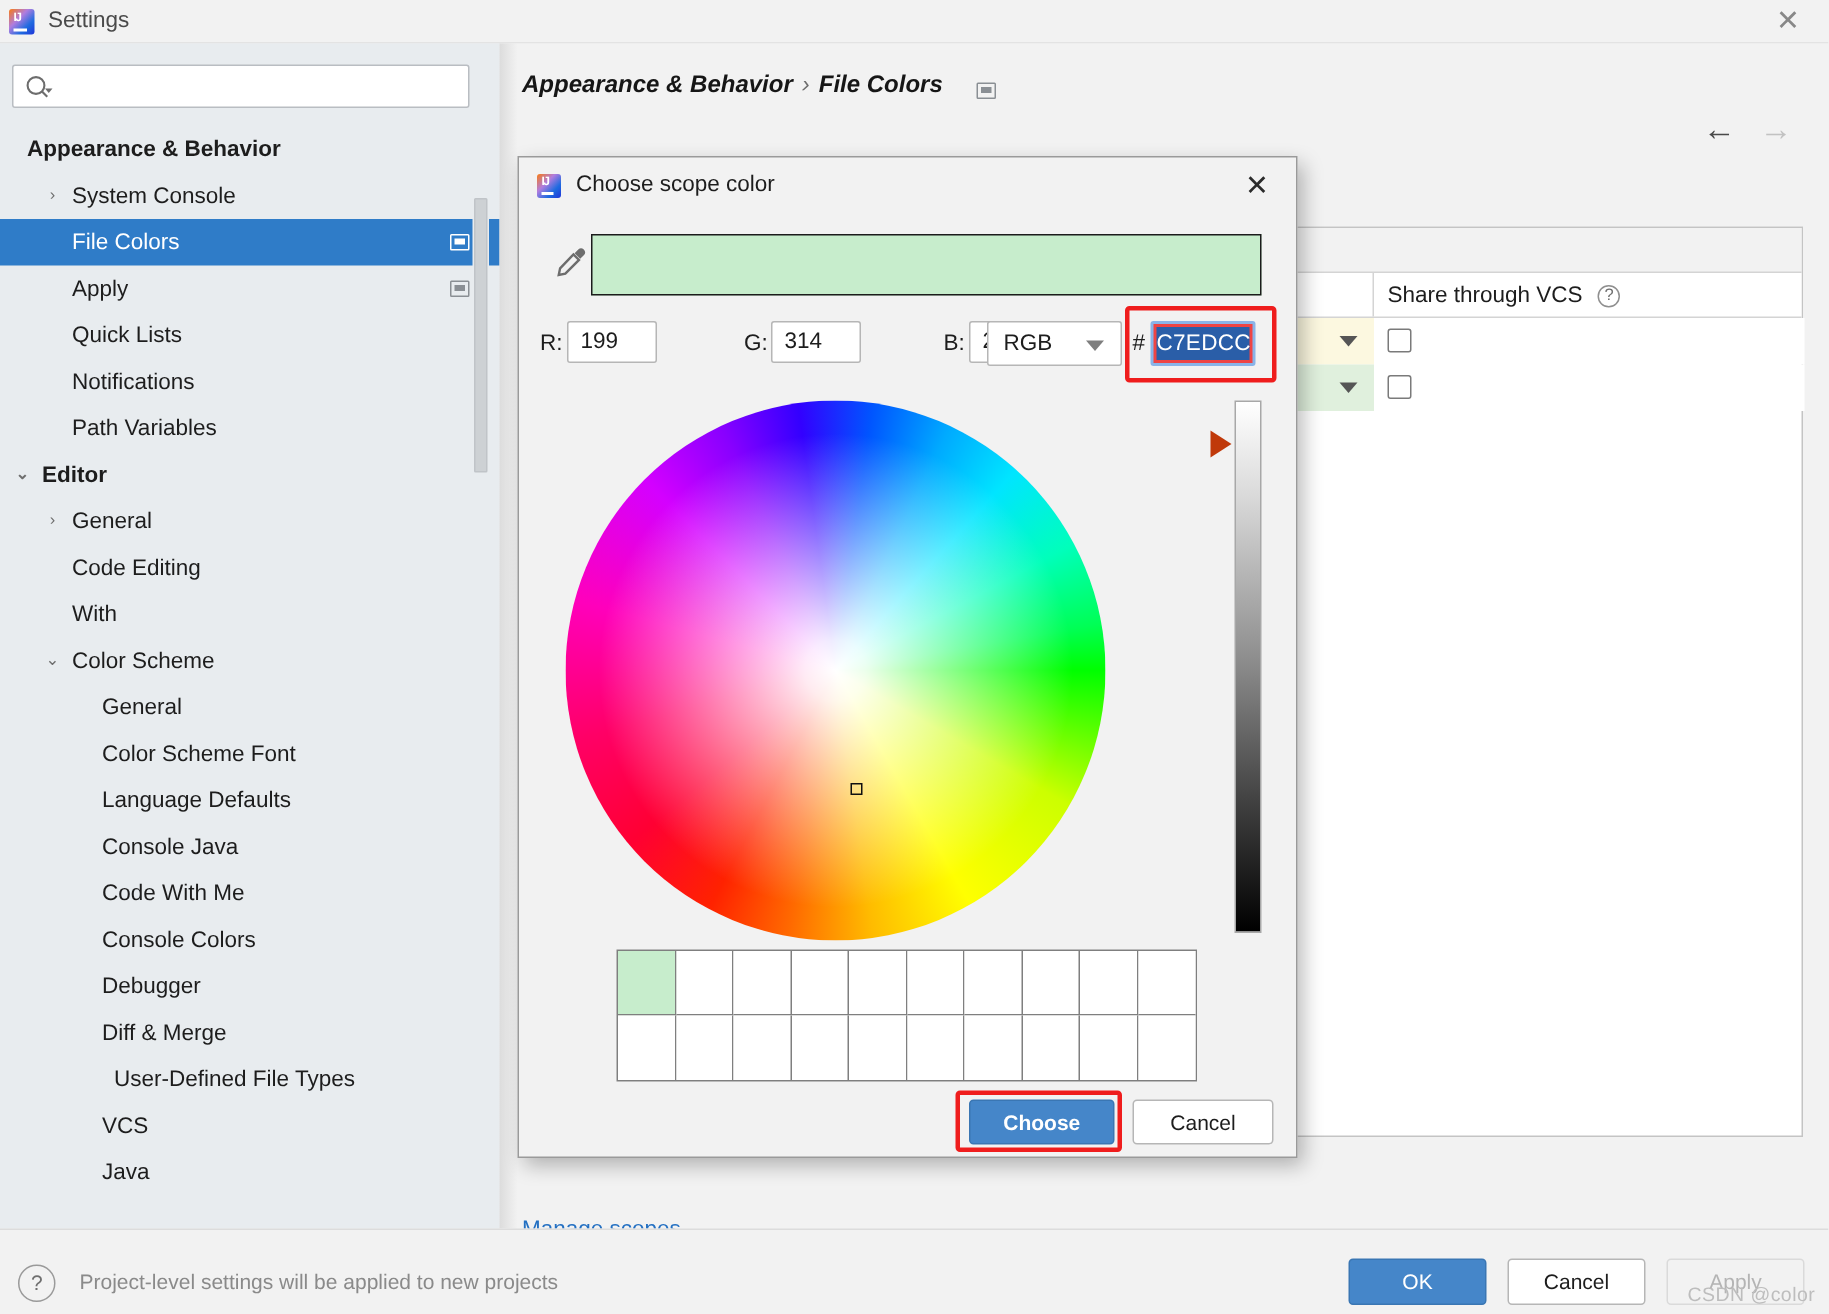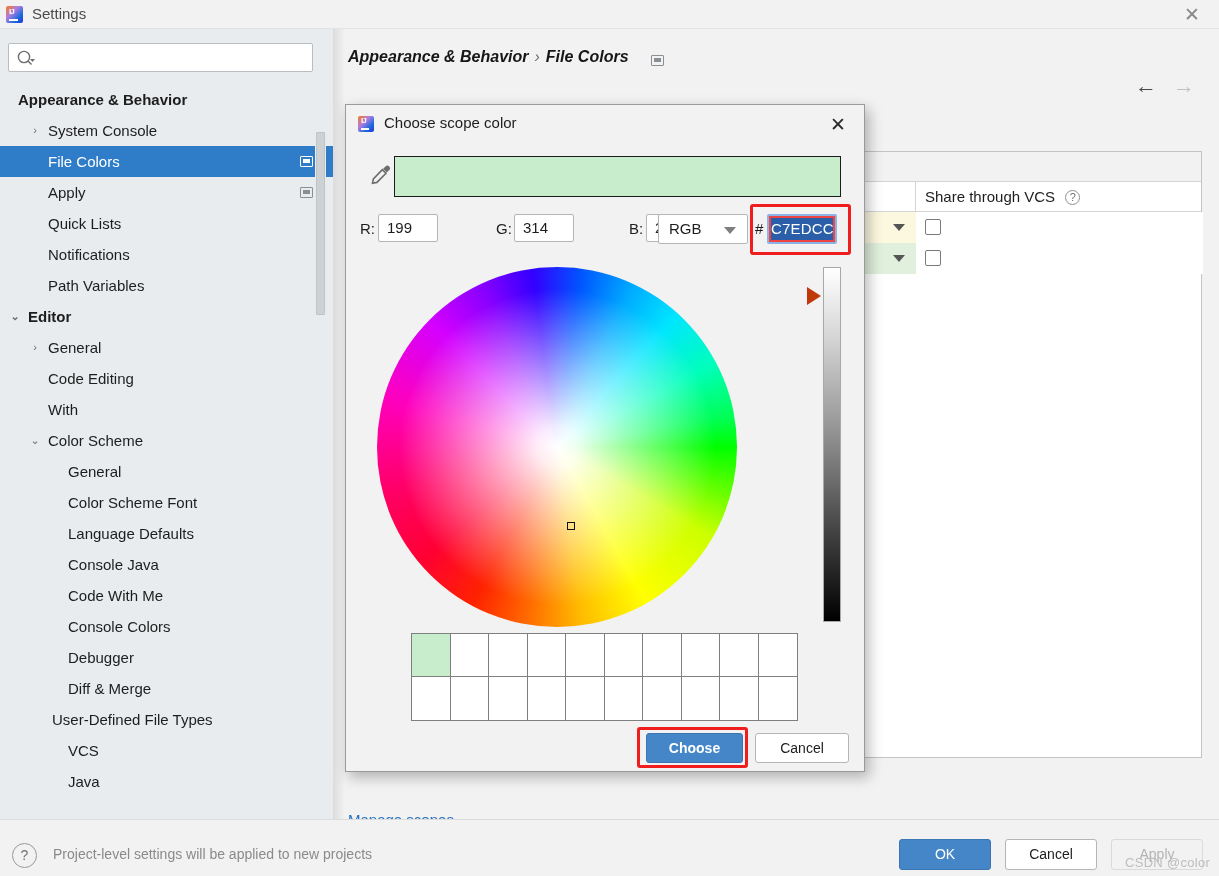--- a/index.html
+++ b/index.html
@@ -405,21 +405,21 @@
         <div class="tree-row">
           <span class="lbl" style="left: 68px;">Console Colors</span>
         </div>
         <div class="tree-row">
           <span class="lbl" style="left: 68px;">Debugger</span>
         </div>
         <div class="tree-row">
           <span class="lbl" style="left: 68px;">Diff &amp; Merge</span>
         </div>
         <div class="tree-row">
-          <span class="lbl" style="left: 52px;">User-Defined File Types</span>
+          <span class="lbl" style="left: 76px;">User-Defined File Types</span>
         </div>
         <div class="tree-row">
           <span class="lbl" style="left: 68px;">VCS</span>
         </div>
         <div class="tree-row">
           <span class="lbl" style="left: 68px;">Java</span>
         </div>
       </div>
     <div class="side-scroll-track"></div>
     <div class="side-scroll-thumb"></div>

